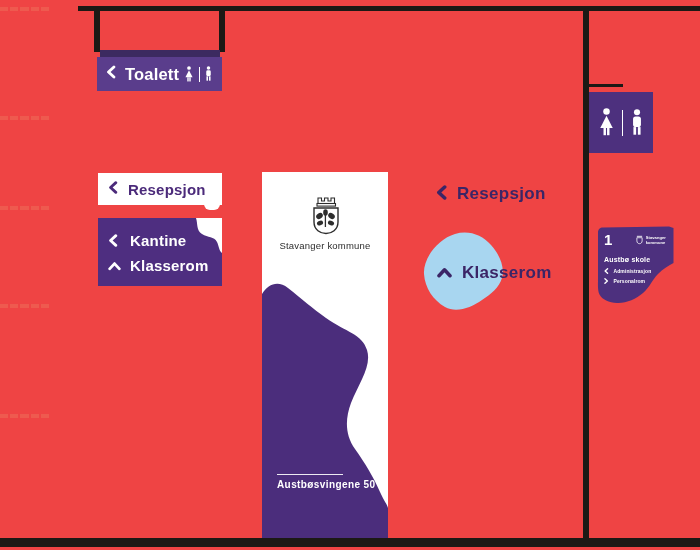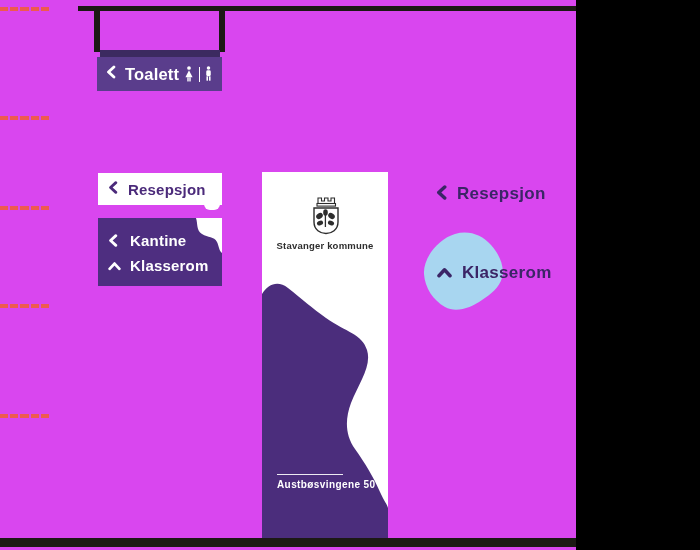--- a/index.html
+++ b/index.html
@@ -1,16 +1,16 @@
 <!DOCTYPE html>
 <html><head>
 <meta charset="utf-8">
 <style>
   html,body{margin:0;padding:0;background:#000;}
-  .stage{position:relative;width:576px;height:550px;background:#d946ef;overflow:hidden;
+  .stage{position:relative;width:700px;height:550px;background:#ef4444;overflow:hidden;
          font-family:"Liberation Sans",sans-serif;}
   
   .wall{position:absolute;background:#1c1915;}
   
   .dash-row{position:absolute;left:0;width:49px;height:4px;display:flex;gap:2px;}
   .dash{flex:1;background:#ee5a4f;}
   
   .hang-band{position:absolute;left:100px;top:50px;width:120px;height:8px;background:#3c2a60;}
   .toalett{position:absolute;left:97px;top:57px;width:125px;height:34px;background:#5a3d8c;
            display:flex;align-items:center;padding:0 9px;box-sizing:border-box;color:#fff;}
@@ -27,21 +27,21 @@
   .directory{position:absolute;left:98px;top:218px;width:124px;height:68px;background:#4e2e80;color:#fff;}
   .directory .cut{position:absolute;top:0;right:0;}
   .dir-rows{position:absolute;left:10px;top:13px;display:flex;flex-direction:column;gap:6px;}
   .dir-row{display:flex;align-items:center;height:19px;}
   .dir-row .chev{width:15px;display:flex;align-items:center;}
   .dir-row .lbl{margin-left:7px;font-size:15px;font-weight:bold;letter-spacing:.2px;}
   
   .banner{position:absolute;left:262px;top:172px;width:126px;height:366px;background:#fff;}
   .banner .crest{position:absolute;left:50%;transform:translateX(-50%);top:24px;}
   .banner .org{position:absolute;top:68px;width:100%;text-align:center;font-size:9.5px;
-               font-weight:700;color:#2d2d2d;letter-spacing:.2px;}
+               font-weight:400;color:#2d2d2d;letter-spacing:.2px;}
   .banner .blob{position:absolute;left:0;top:108px;}
   .banner .divider{position:absolute;left:15px;top:302px;width:66px;height:1px;background:#fff;opacity:.9;z-index:2;}
   .banner .addr{position:absolute;left:15px;top:307px;font-size:10px;font-weight:bold;color:#fff;
                 letter-spacing:.4px;z-index:2;}
   
   .vinyl{position:absolute;display:flex;align-items:center;color:#3b2566;z-index:3;}
   .vinyl .lbl{margin-left:10px;font-size:17px;font-weight:bold;letter-spacing:.3px;}
   .blue-blob{position:absolute;left:421px;top:230px;z-index:1;}
   
   .wcsign{position:absolute;left:589px;top:92px;width:64px;height:61px;background:#4d307e;

